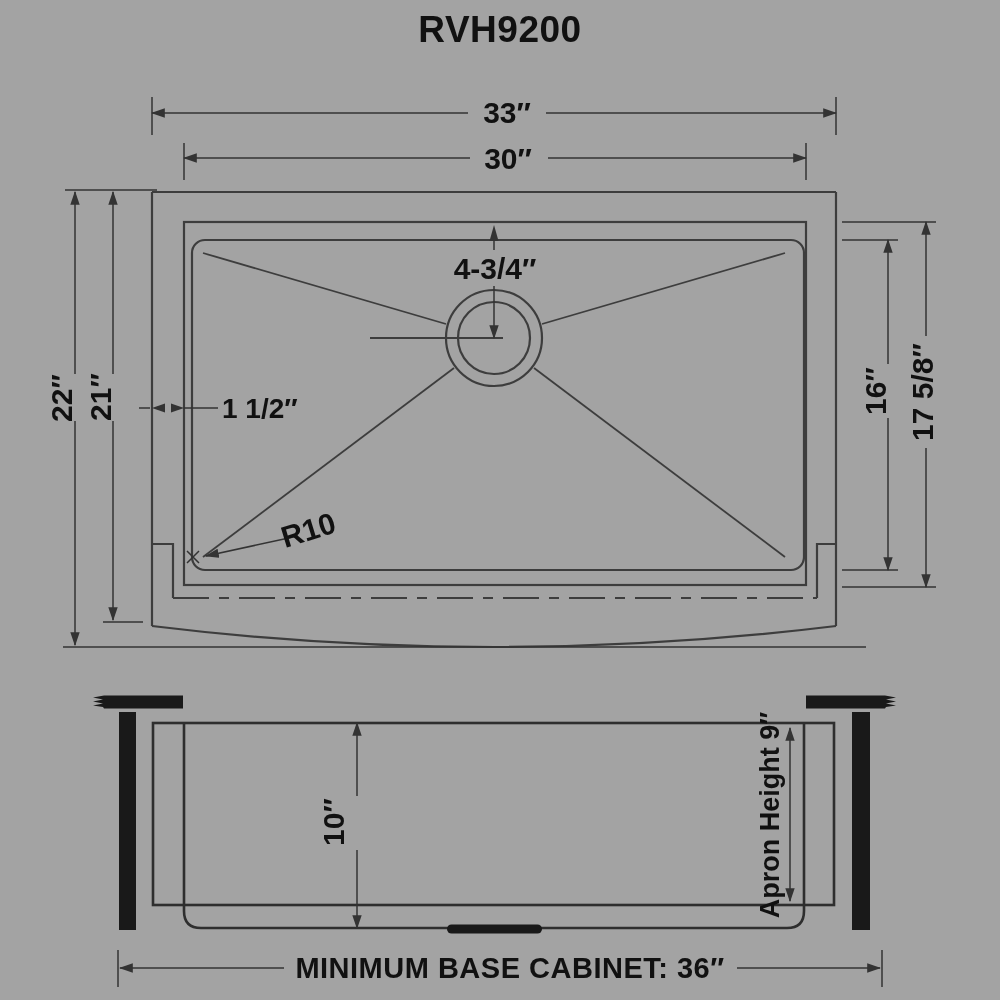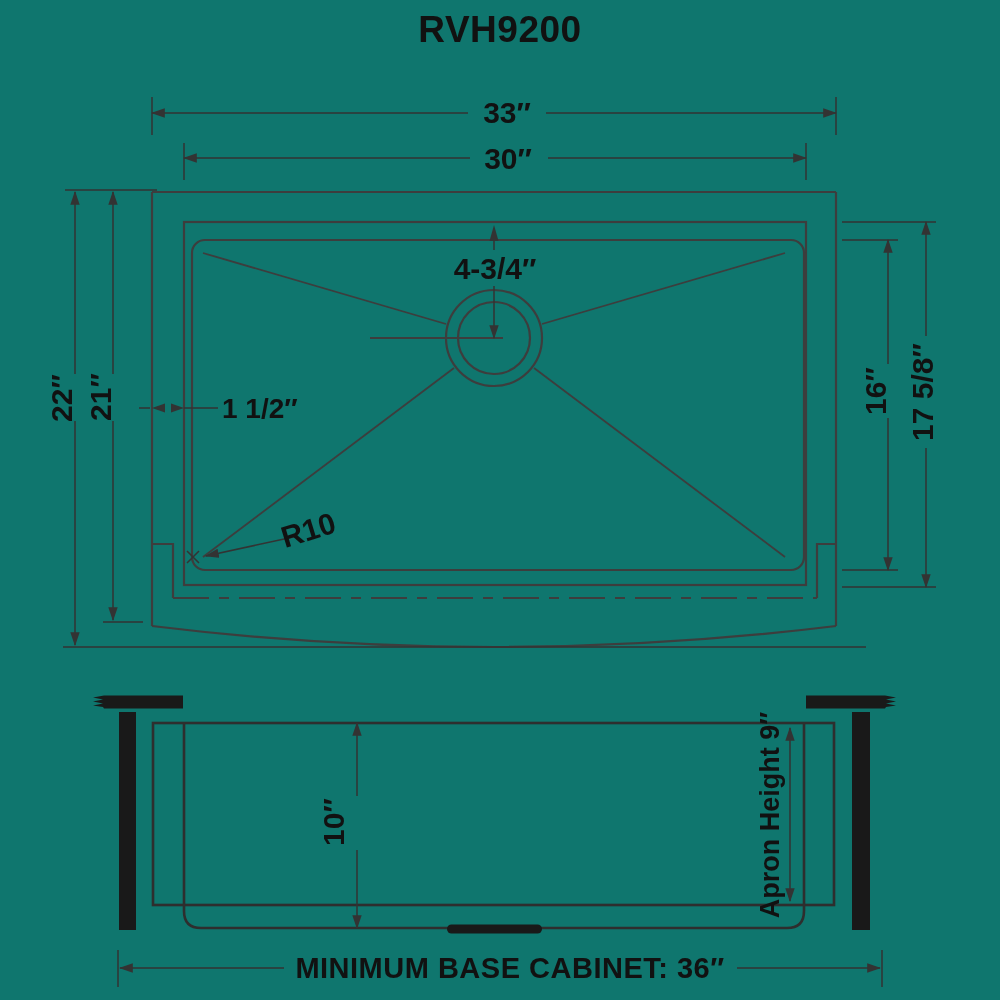--- a/index.html
+++ b/index.html
@@ -1,17 +1,17 @@
 <!DOCTYPE html>
 <html><head>
 <meta charset="utf-8">
 <style>
   html,body{margin:0;padding:0;background:#ffffff;}
   .page{
-    width:1000px;height:1000px;position:relative;background:#0f766e;
+    width:1000px;height:1000px;position:relative;background:#a3a3a3;
     font-family:"Liberation Sans","DejaVu Sans",sans-serif;
   }
   svg{display:block;}
   text{
     font-family:"Liberation Sans","DejaVu Sans",sans-serif;
     font-weight:bold;
     fill:#111111;
   }
   .t-title{font-size:37px;letter-spacing:0.5px;}
   .t-dim{font-size:30px;}

